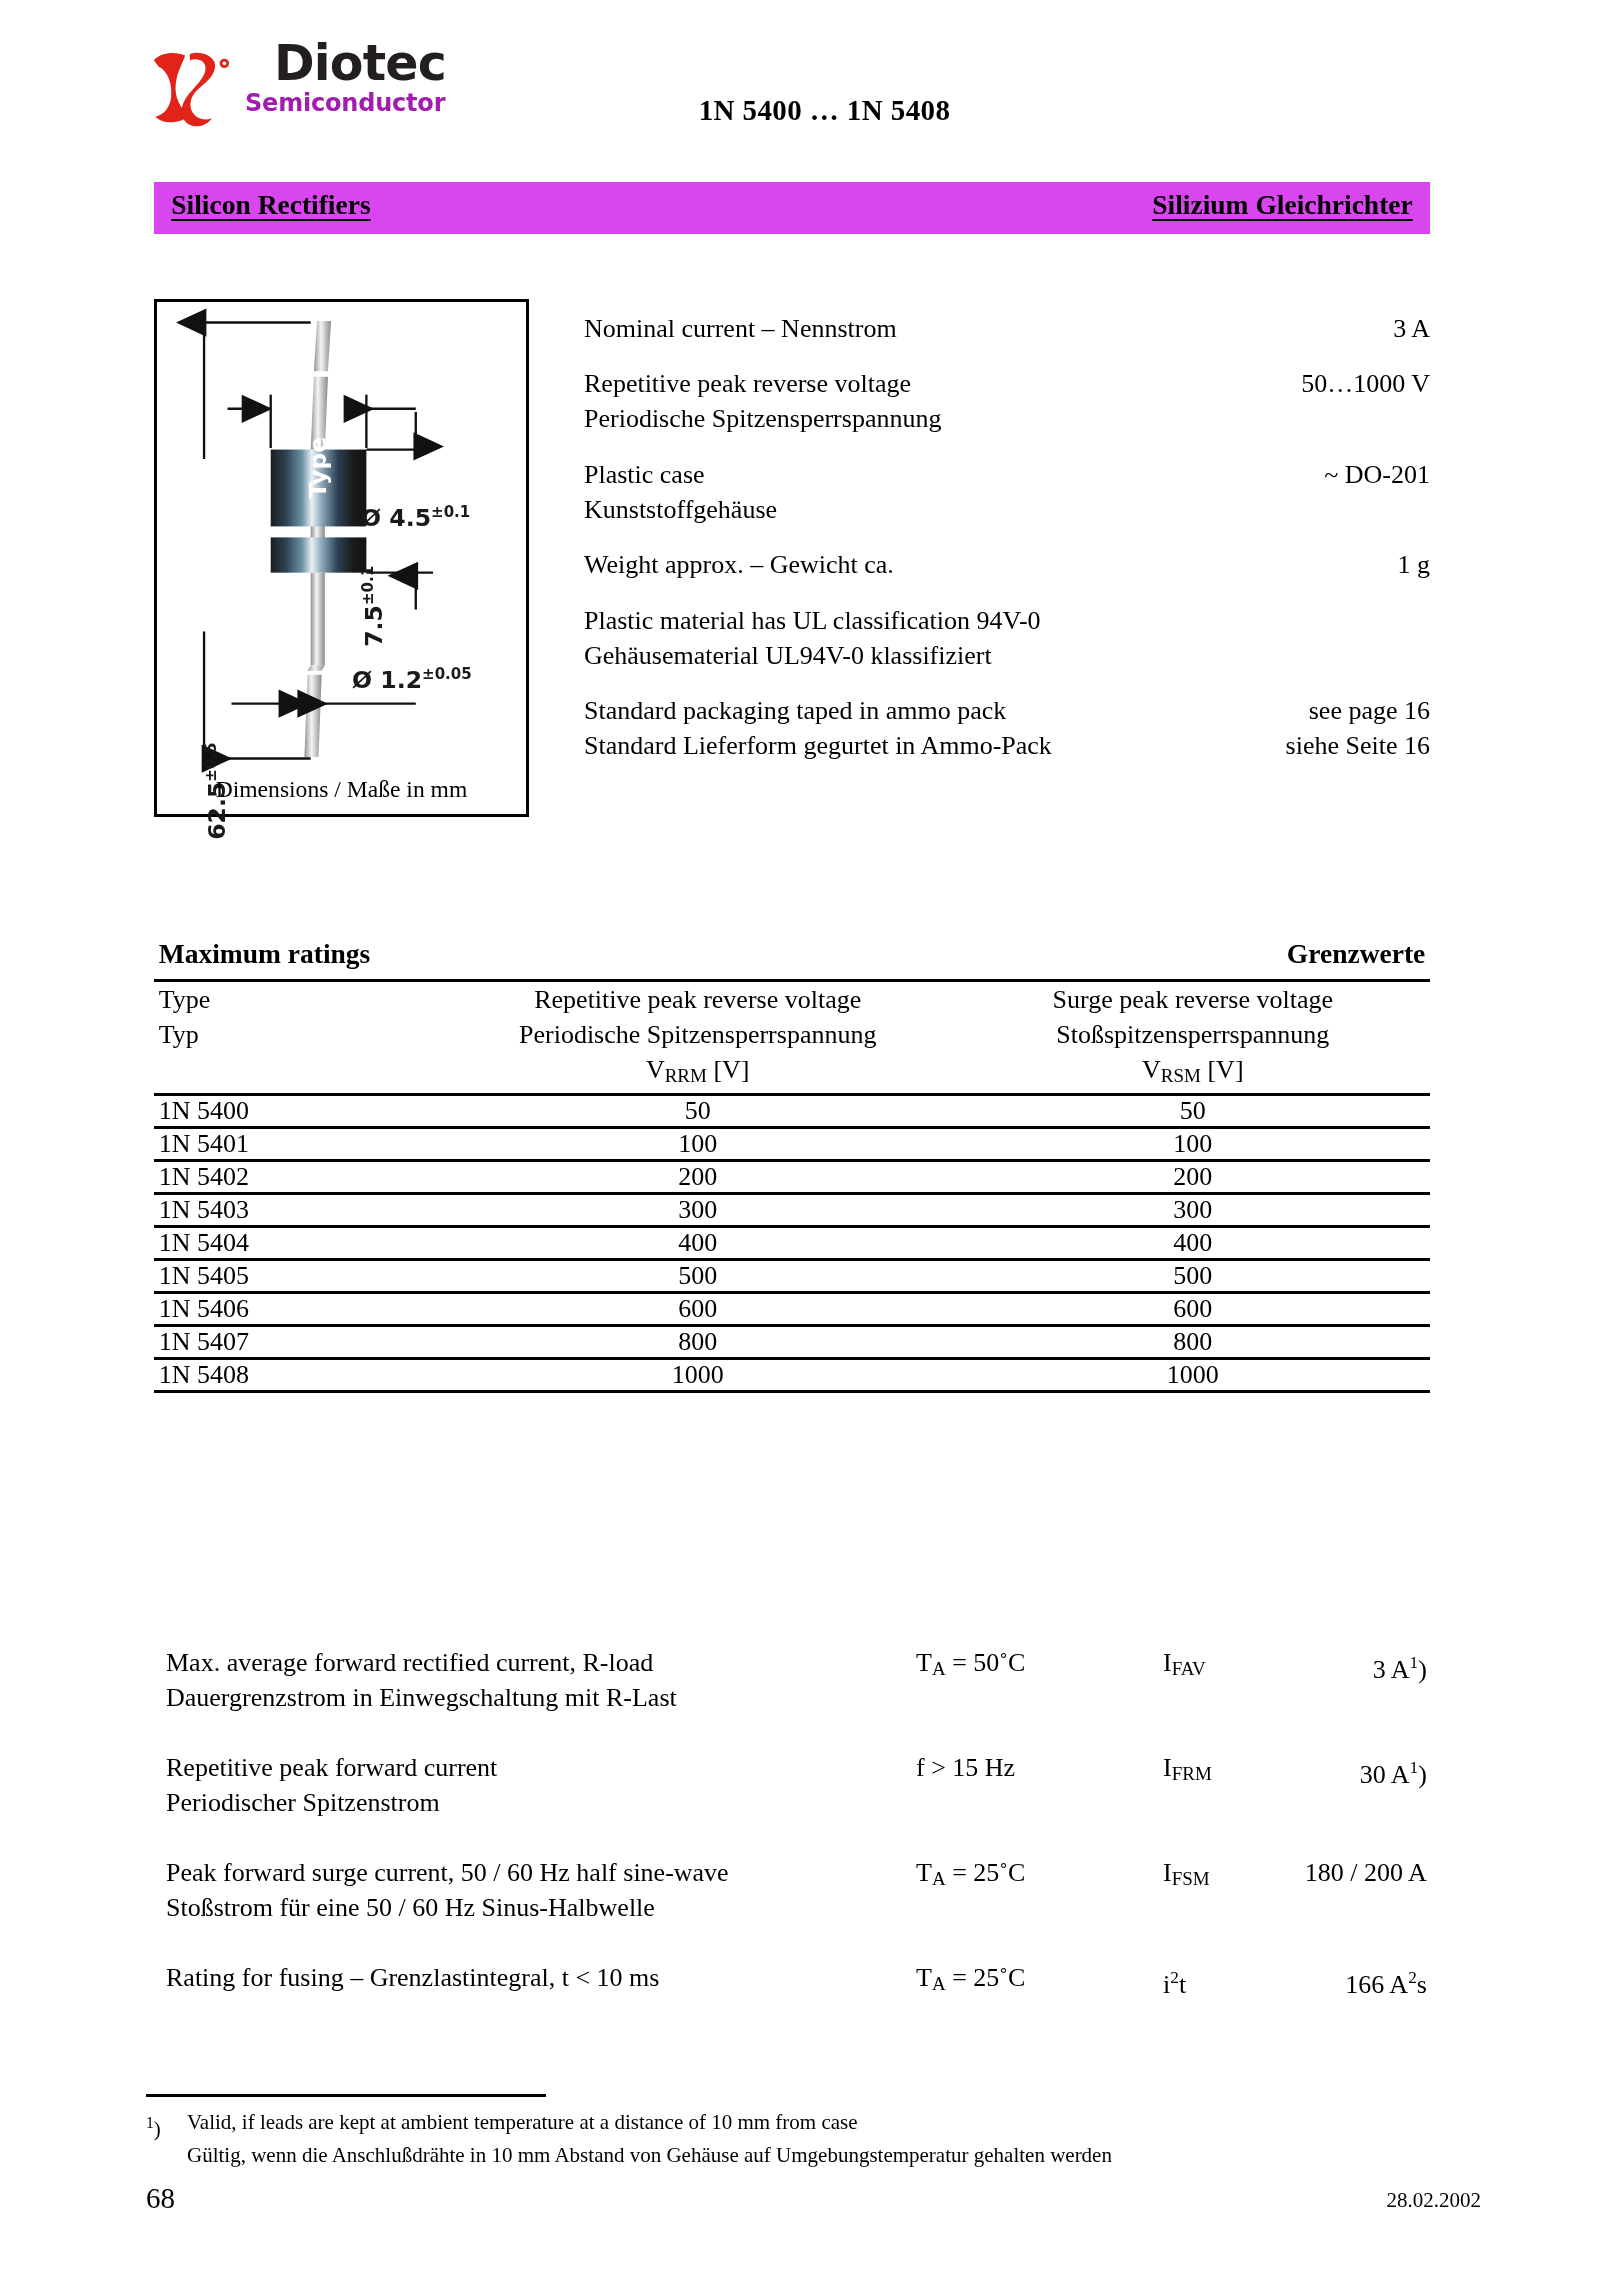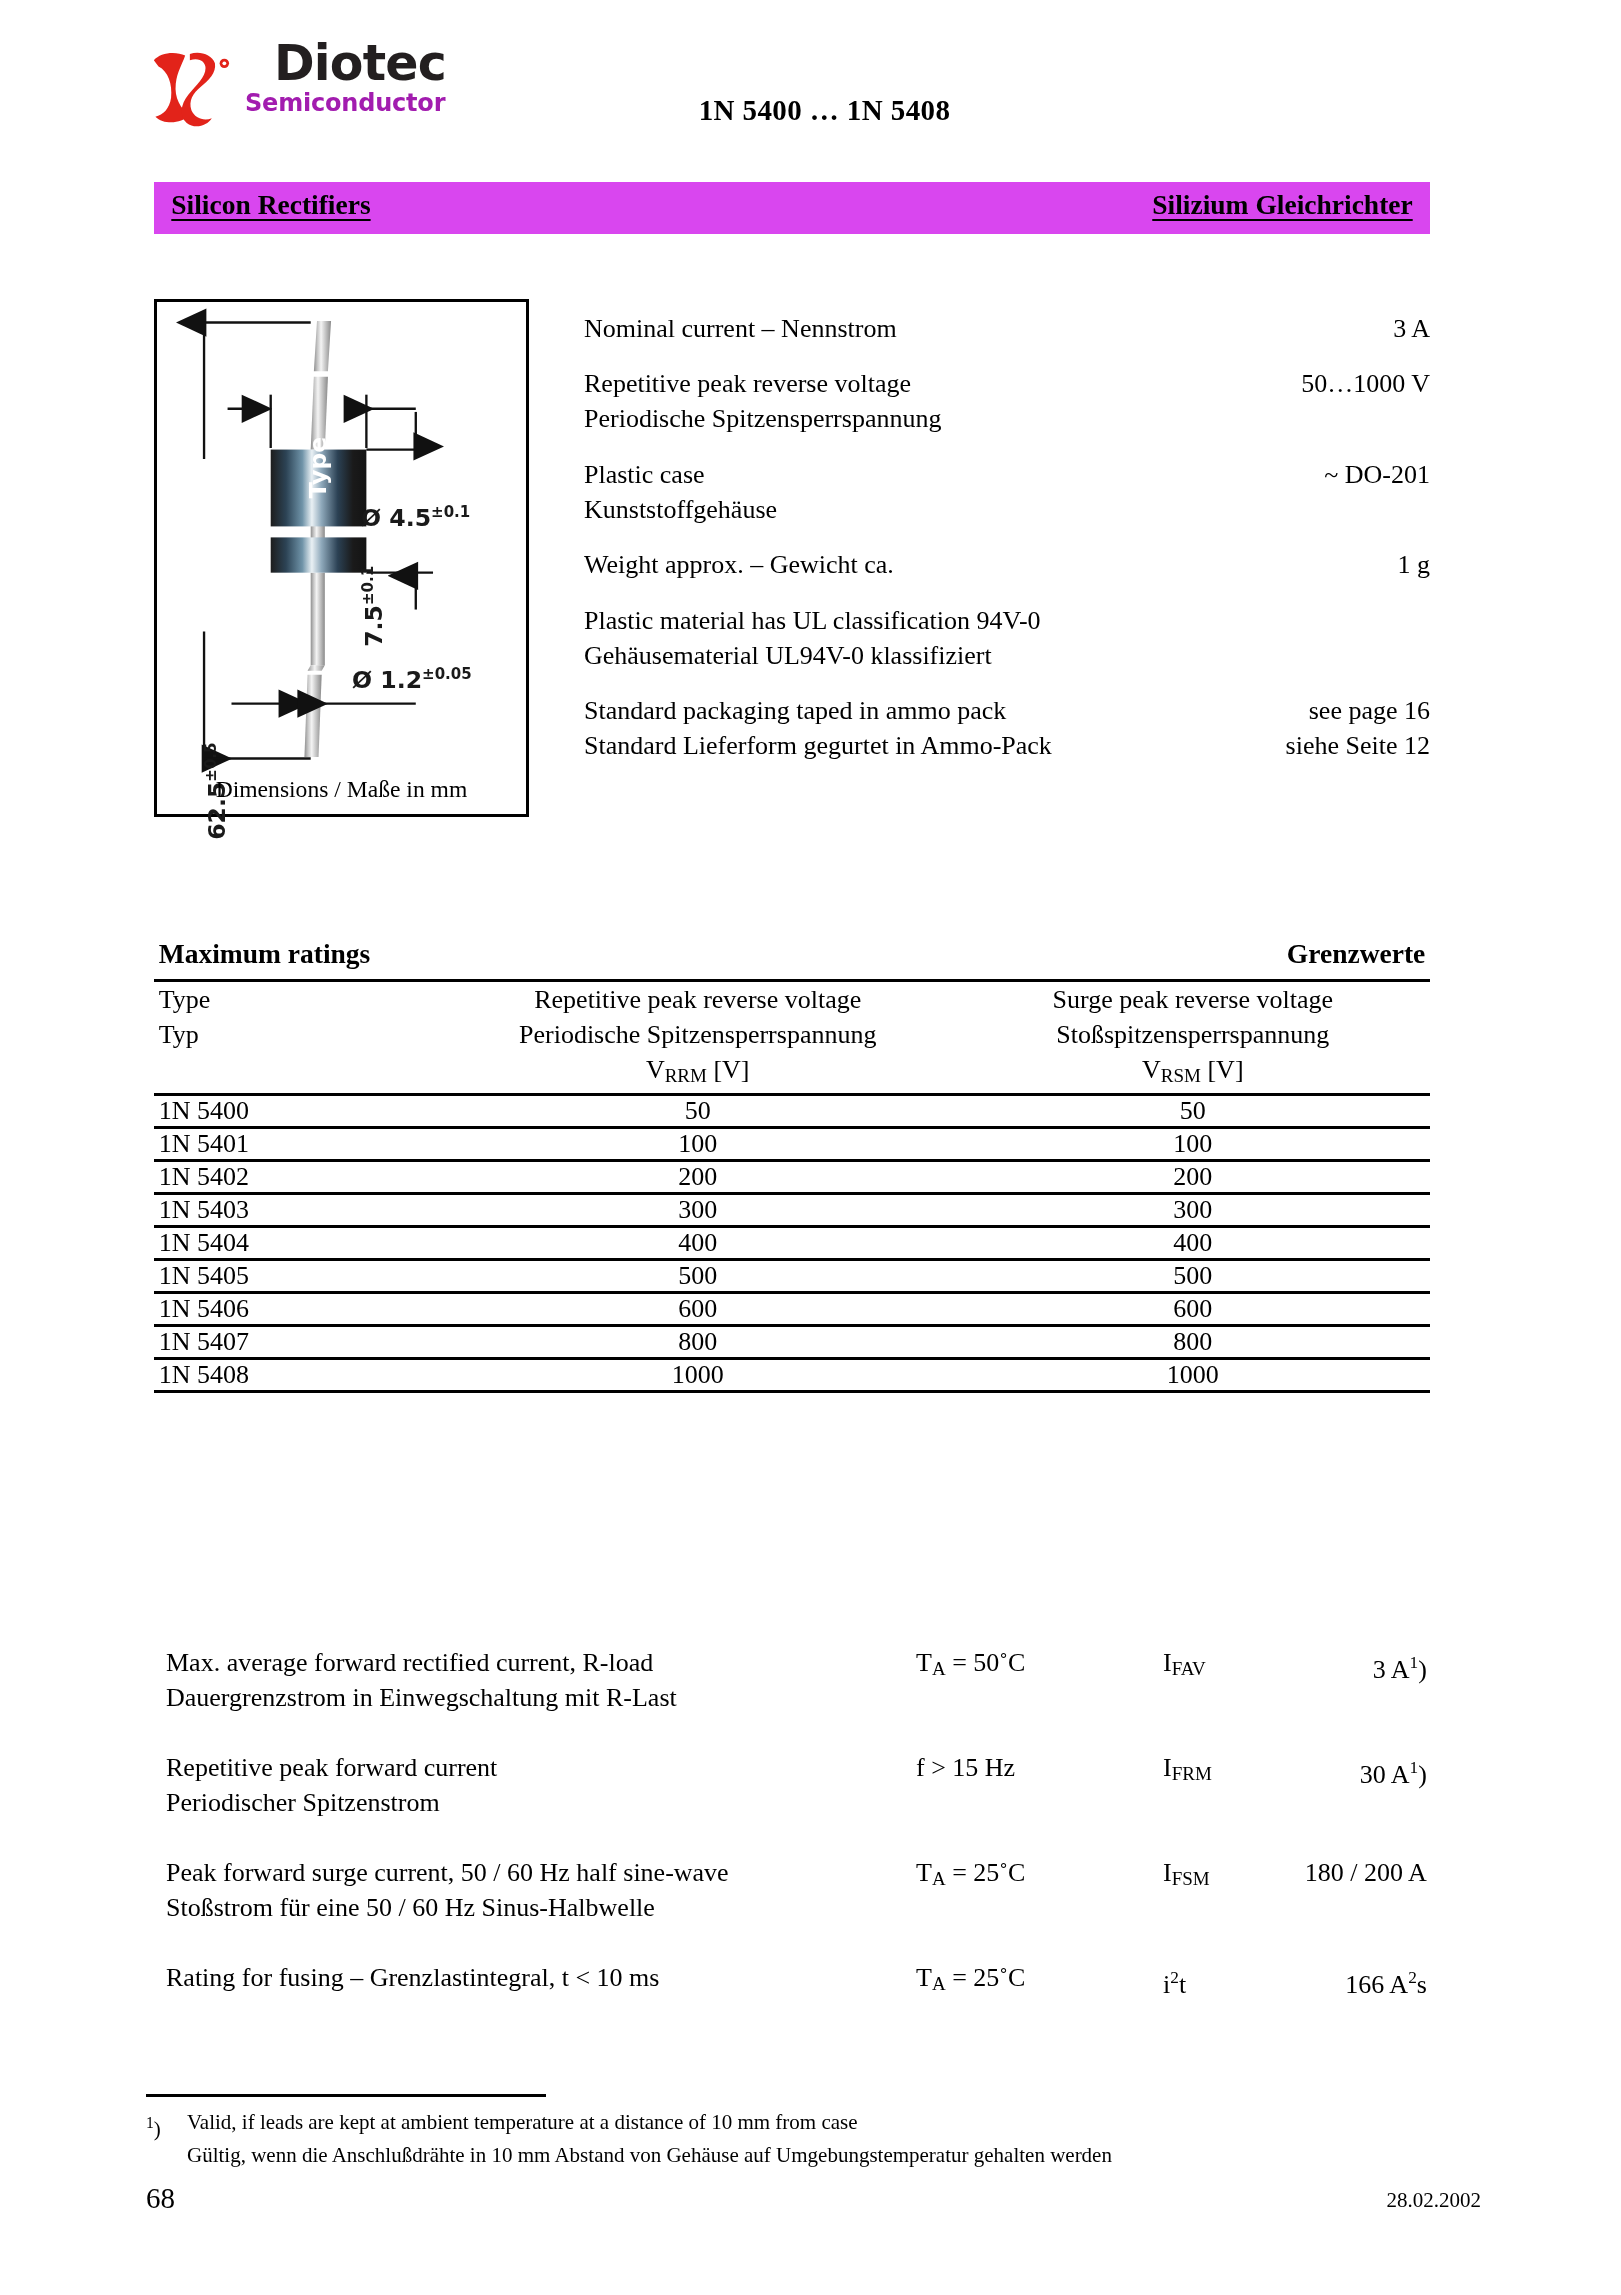--- a/index.html
+++ b/index.html
@@ -428,21 +428,21 @@
 
     <div class="spec-row">
       <div class="spec-line">Plastic material has UL classification 94V-0</div>
       <div class="spec-line">Gehäusematerial UL94V-0 klassifiziert</div>
     </div>
 
     <div class="spec-row">
       <div class="spec-line">Standard packaging taped in ammo pack</div>
       <div class="spec-line">Standard Lieferform gegurtet in Ammo-Pack</div>
       <div class="val">see page 16</div>
-      <div class="val2">siehe Seite 12</div>
+      <div class="val2">siehe Seite 16</div>
     </div>
 
   </div>
 
   <div class="ratings">
     <div class="ratings-head">
       <span class="rh-left">Maximum ratings</span>
       <span class="rh-right">Grenzwerte</span>
     </div>
 

